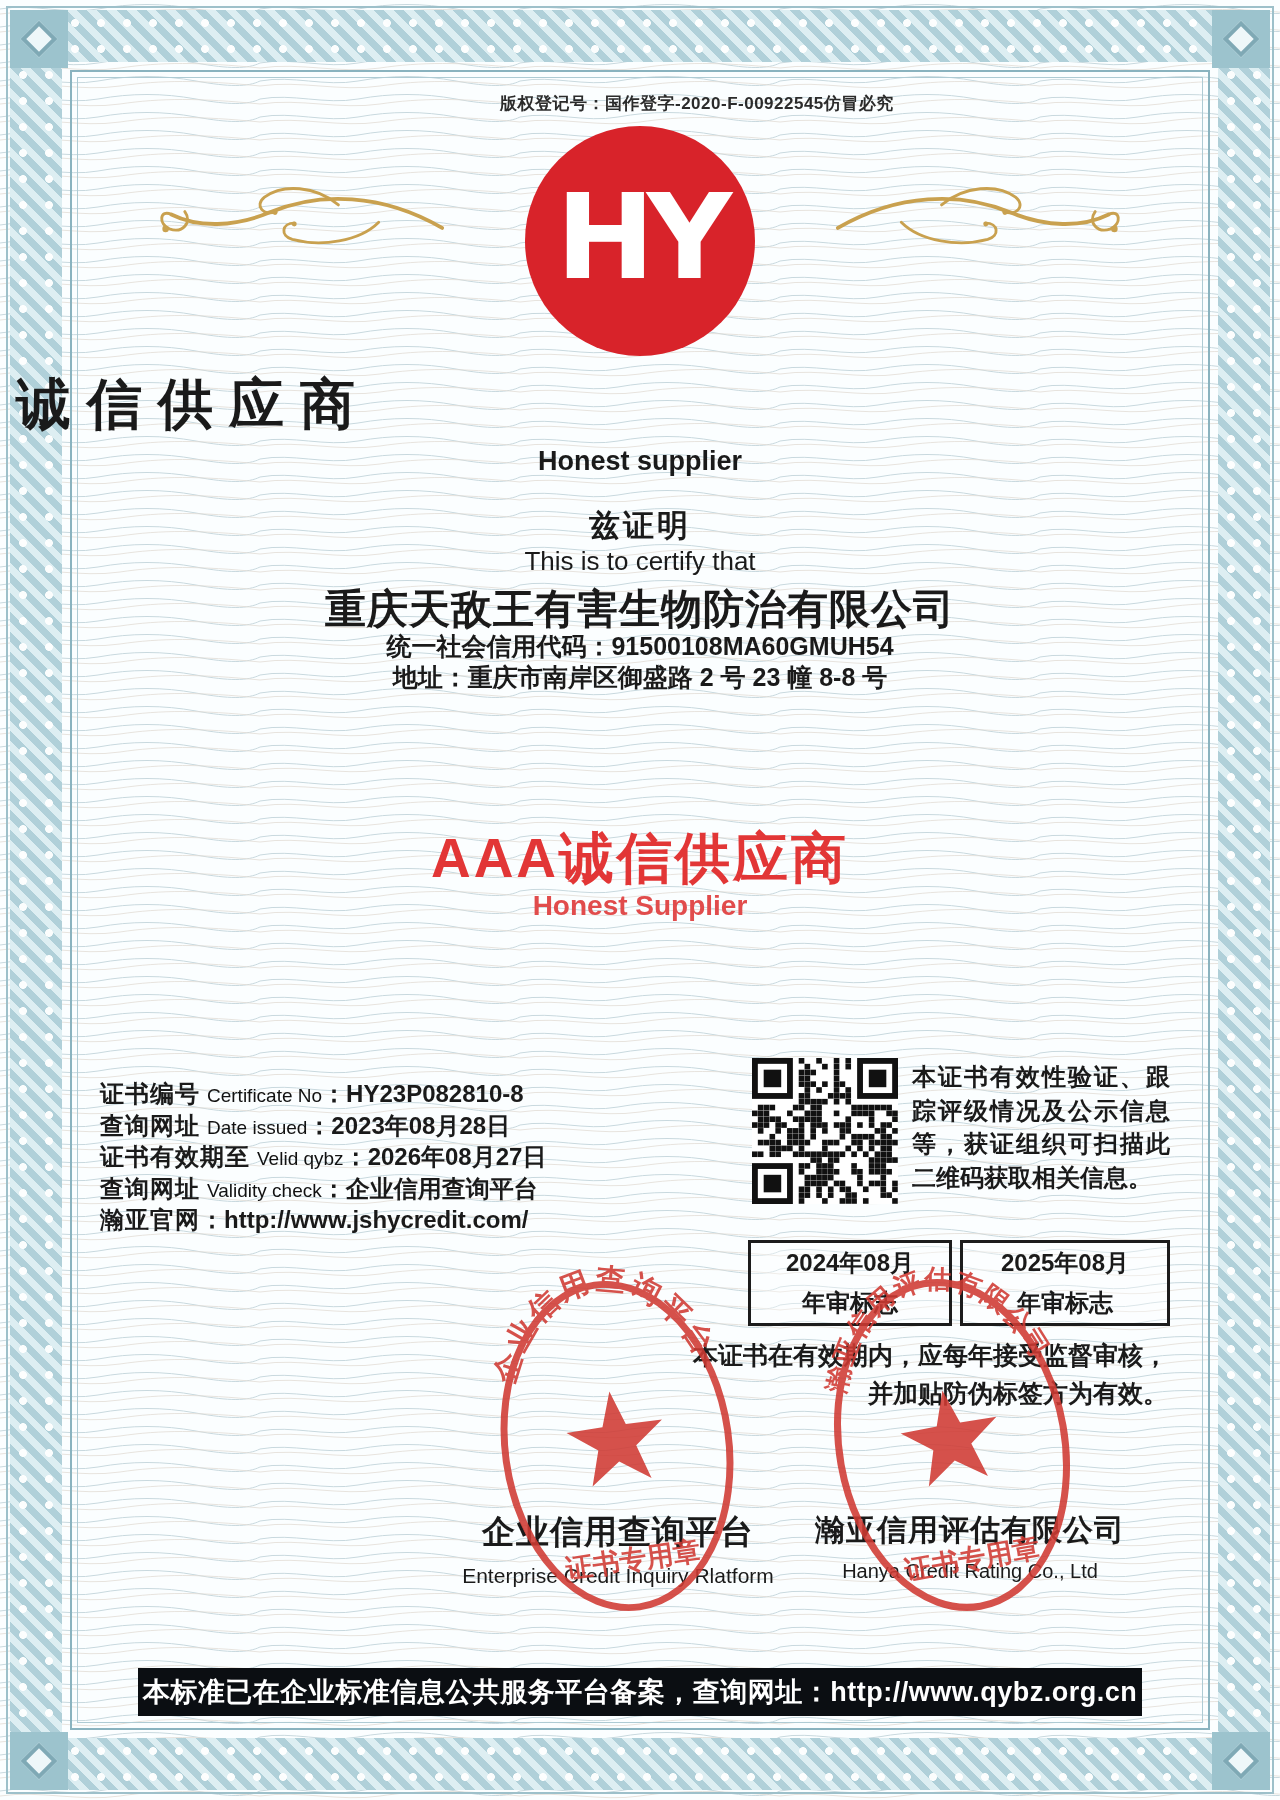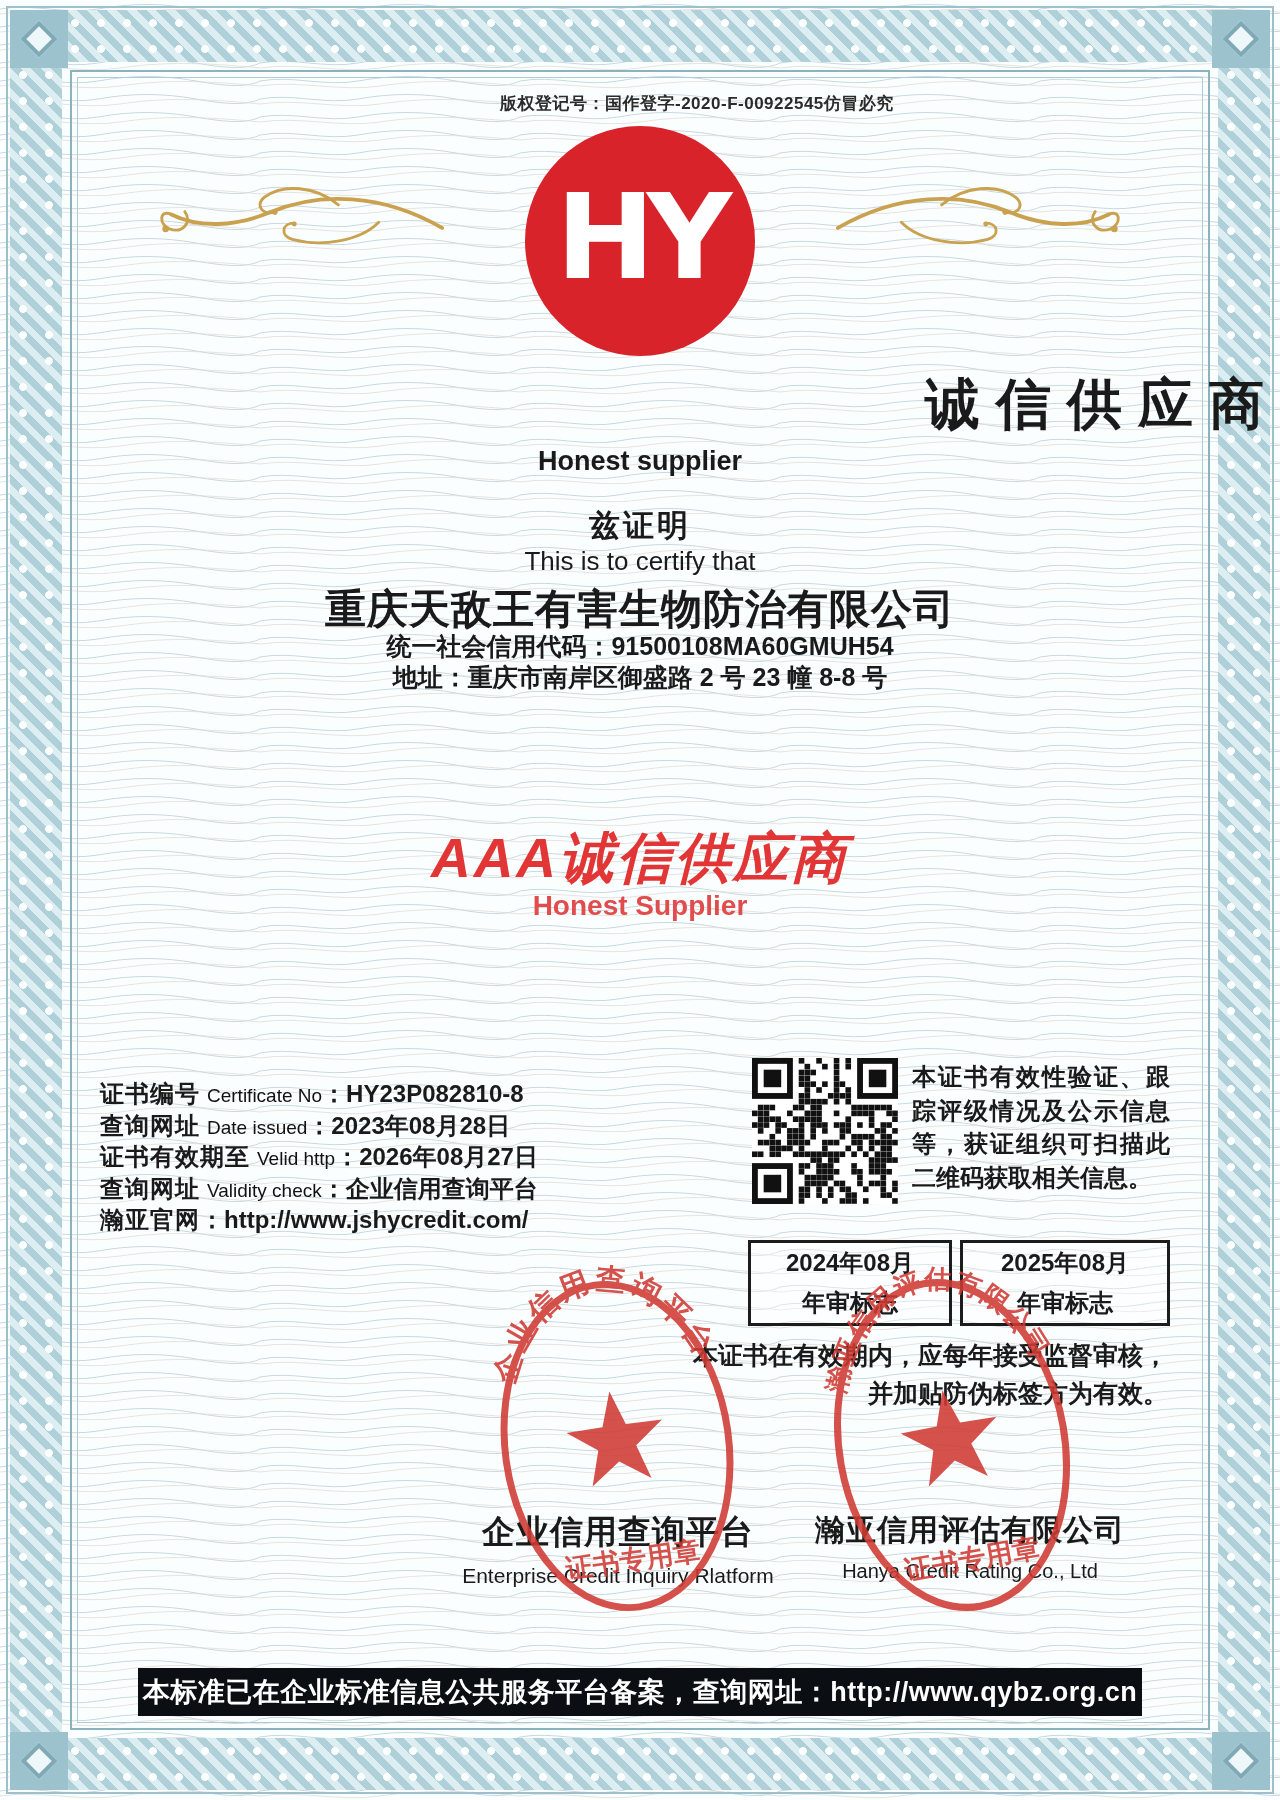--- a/index.html
+++ b/index.html
@@ -29,28 +29,28 @@
   
   .content{position:absolute;inset:0;z-index:4;}
   .abs{position:absolute;}
   .copyright{left:500px;top:92px;width:440px;font-size:17px;font-weight:600;color:#2b2b2b;letter-spacing:.5px;}
   .flourish{top:178px;width:300px;height:96px;}
   .fl-left{left:150px;} .fl-right{left:830px;transform:scaleX(-1);}
   .logo-circle{left:525px;top:126px;width:230px;height:230px;border-radius:50%;
     background:#d8232a;display:flex;align-items:center;justify-content:center;}
   .logo-mono{color:#fff;font-size:118px;font-weight:900;letter-spacing:-8px;
     font-family:"DejaVu Sans","Liberation Sans",sans-serif;transform:translateY(-4px);}
-  .title-zh{left:0;top:368px;width:1280px;text-align:right;font-size:55px;font-weight:700;letter-spacing:16px;text-indent:16px;}
+  .title-zh{left:0;top:368px;width:1280px;text-align:left;font-size:55px;font-weight:700;letter-spacing:16px;text-indent:16px;}
   .title-en{left:0;top:446px;width:1280px;text-align:center;font-size:27px;font-weight:600;}
   .certify-zh{left:0;top:505px;width:1280px;text-align:center;font-size:31px;font-weight:600;letter-spacing:3px;}
   .certify-en{left:0;top:546px;width:1280px;text-align:center;font-size:26px;font-weight:500;}
   .company-name{left:0;top:582px;width:1280px;text-align:center;font-size:41px;font-weight:800;letter-spacing:1px;}
   .company-code{left:0;top:630px;width:1280px;text-align:center;font-size:25px;font-weight:700;}
   .company-addr{left:0;top:661px;width:1280px;text-align:center;font-size:25px;font-weight:700;}
-  .rating-zh{left:0;top:822px;width:1280px;text-align:center;font-size:55px;font-weight:800;color:#e23636;letter-spacing:3px;font-style:italic;}
+  .rating-zh{left:0;top:822px;width:1280px;text-align:center;font-size:55px;font-weight:800;color:#e23636;letter-spacing:3px;}
   .rating-en{left:0;top:890px;width:1280px;text-align:center;font-size:28px;font-weight:600;color:#e14c4c;}
   
   .details{left:100px;top:1078px;width:570px;}
   .drow{display:flex;align-items:baseline;height:31.5px;white-space:nowrap;}
   .dzh{font-size:24px;font-weight:700;letter-spacing:1px;}
   .den{font-size:19px;font-weight:500;margin-left:7px;color:#111;}
   .dval{font-size:24px;font-weight:600;}
   
   .qr{left:752px;top:1058px;width:146px;height:146px;background:#fff;}
   .qr-note{left:912px;top:1060px;width:258px;font-size:24px;font-weight:600;line-height:33.5px;text-align:justify;}
@@ -155,21 +155,21 @@
         <span class="den">Certificate No</span>
         <span class="dval">：HY23P082810-8</span>
       </div>
       <div class="drow">
         <span class="dzh">查询网址</span>
         <span class="den">Date issued</span>
         <span class="dval">：2023年08月28日</span>
       </div>
       <div class="drow">
         <span class="dzh">证书有效期至</span>
-        <span class="den">Velid http</span>
+        <span class="den">Velid qybz</span>
         <span class="dval">：2026年08月27日</span>
       </div>
       <div class="drow">
         <span class="dzh">查询网址</span>
         <span class="den">Validity check</span>
         <span class="dval">：企业信用查询平台</span>
       </div>
       <div class="drow">
         <span class="dzh">瀚亚官网</span>
         <span class="dval">：http://www.jshycredit.com/</span>

